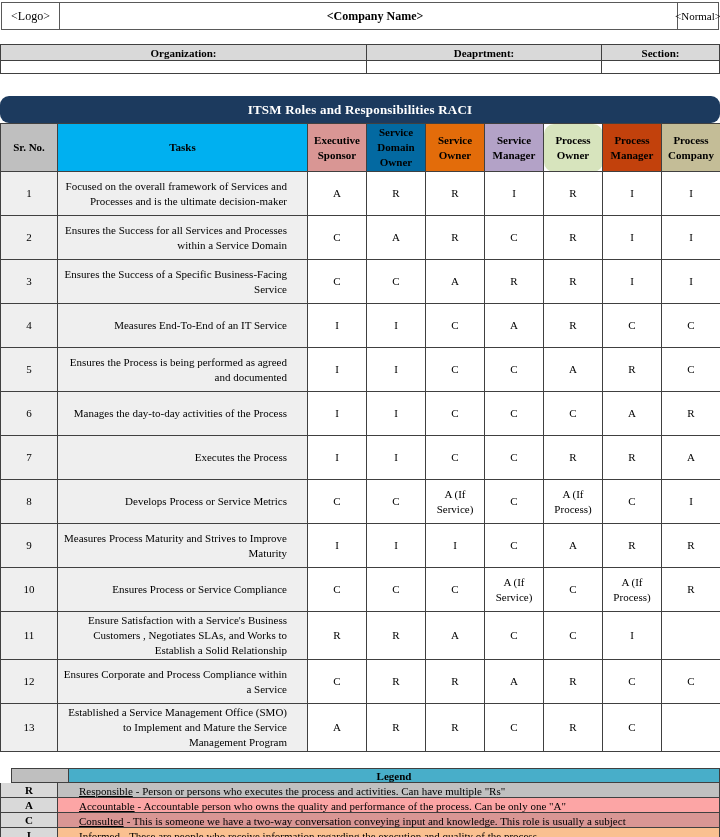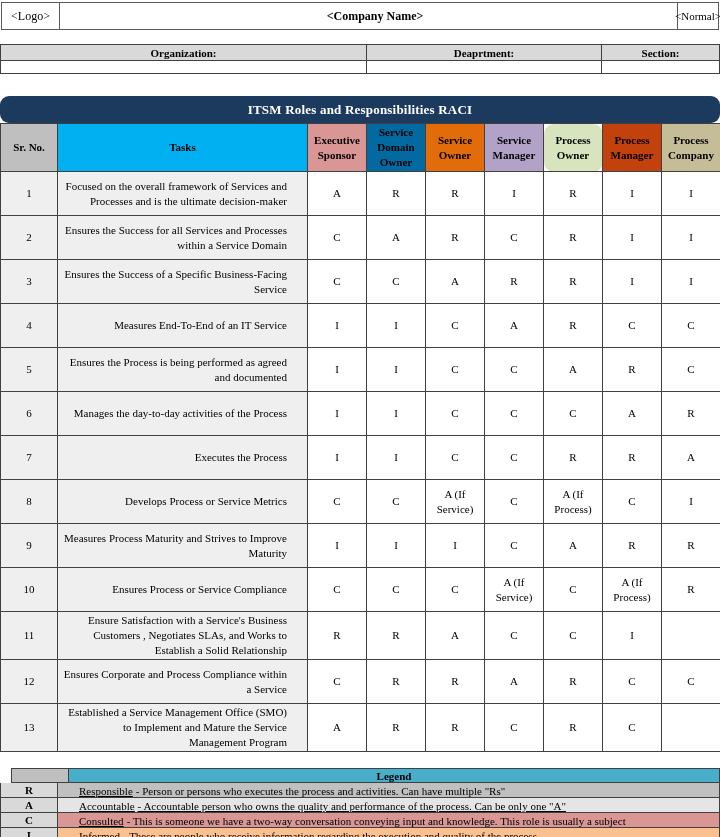--- a/index.html
+++ b/index.html
@@ -282,21 +282,21 @@
       <div class="lh-left"></div>
       <div class="lh-title" style="background: rgb(72, 174, 201);">Legend</div>
     </div>
     <div id="legend-rows">
         <div class="legend-row">
           <div class="legend-letter">R</div>
           <div class="legend-desc" style="background: rgb(192, 192, 192);"><span class="term">Responsible</span>- Person or persons who executes the process and activities.  Can have multiple "Rs"</div>
         </div>
         <div class="legend-row">
           <div class="legend-letter">A</div>
-          <div class="legend-desc" style="background: #e5e5e5; text-decoration: underline;"><span class="term">Accountable</span>- Accountable person who owns the quality and performance of the process.  Can be only one "A"</div>
+          <div class="legend-desc" style="background: #fca5a5;"><span class="term">Accountable</span>- Accountable person who owns the quality and performance of the process.  Can be only one "A"</div>
         </div>
         <div class="legend-row">
           <div class="legend-letter">C</div>
           <div class="legend-desc" style="background: rgb(217, 150, 148);"><span class="term">Consulted</span>- This is someone we have a two-way conversation conveying input and knowledge.  This role is usually a subject</div>
         </div>
         <div class="legend-row">
           <div class="legend-letter">I</div>
           <div class="legend-desc" style="background: rgb(250, 192, 144);"><span class="term">Informed</span>- These are people who receive information regarding the execution and quality of the process.</div>
         </div>
       </div>

